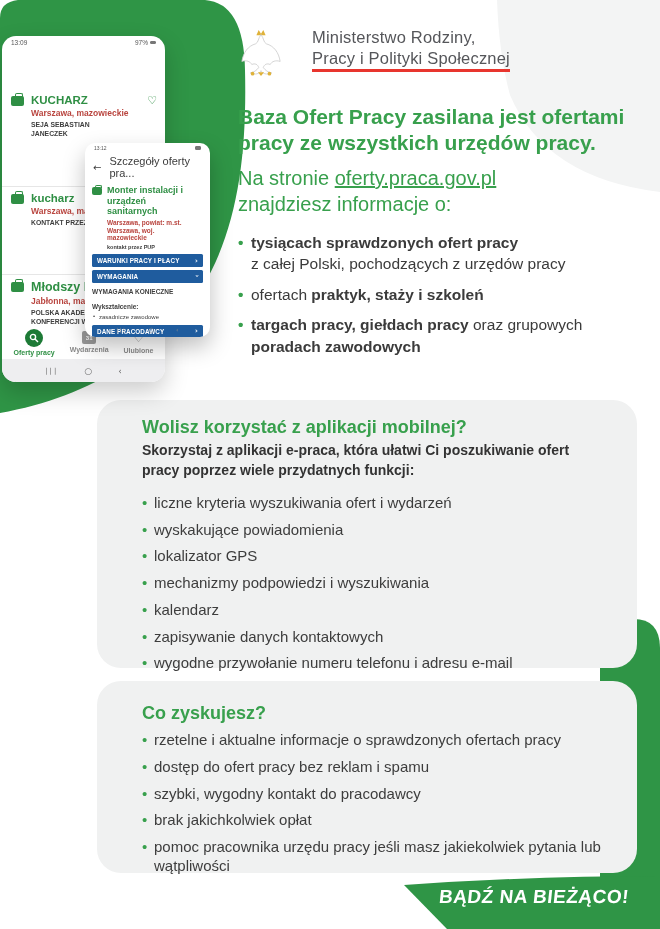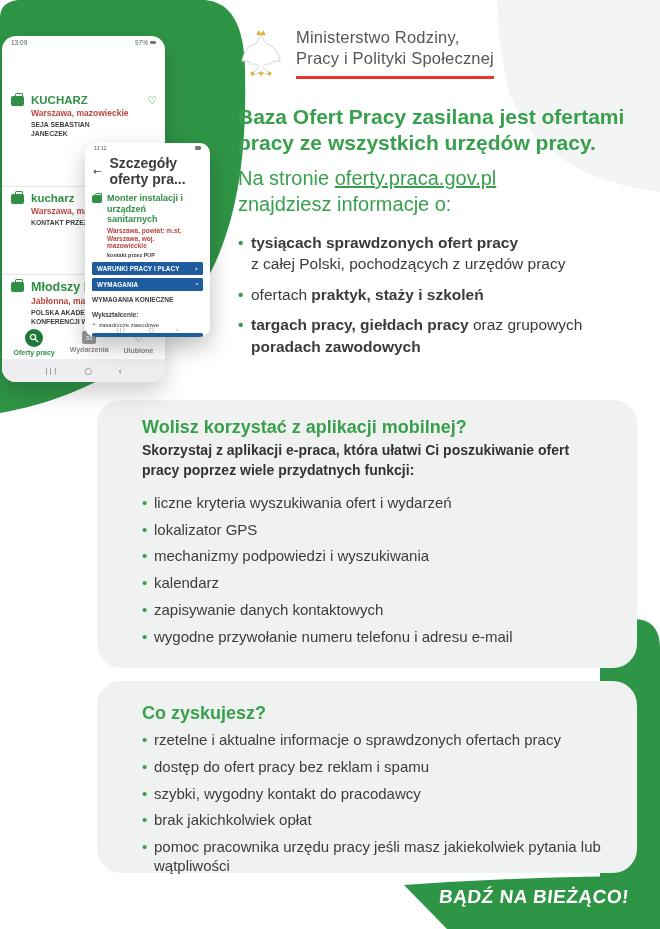--- a/index.html
+++ b/index.html
@@ -7,21 +7,21 @@
   body { font-family:"Liberation Sans","DejaVu Sans",sans-serif; background:#fff; position:relative; overflow:hidden; }
 
   .poster { position:absolute; inset:0; }
 
   
   .bg-svg { position:absolute; left:0; top:0; width:660px; height:929px; z-index:0; pointer-events:none; }
 
   
   .logo { position:absolute; left:238px; top:27px; display:flex; align-items:flex-start; z-index:2; }
   .logo-eagle { margin-right:12px; }
-  .logo-textcol { padding-bottom:7px; border-bottom:3px solid #e8352e; }
+  .logo-textcol { border-bottom:3px solid #e8352e;margin-left:16px; }
   .logo-line { font-size:16.5px; color:#55565a; line-height:1.28; letter-spacing:.2px; }
 
   
   .intro { position:absolute; left:238px; top:104px; width:414px; z-index:2; }
   .intro-h1 { color:#38a04d; font-weight:bold; font-size:21px; line-height:1.24; width:402px; }
   .intro-h2 { color:#38a04d; font-size:20px; line-height:1.3; margin-top:9px; }
   .intro-h2 a { color:#38a04d; text-decoration:underline; }
   .intro-bullets { margin-top:15px; color:#3b3b3b; font-size:15.5px; line-height:1.38; }
   .ib { position:relative; padding-left:13px; margin-bottom:9px; }
   .ib::before { content:"•"; position:absolute; left:0; top:0; color:#38a04d; font-weight:bold; }
@@ -85,21 +85,21 @@
   .tab-heart { color:#9b9b9b; font-size:13px; font-family:"DejaVu Sans",sans-serif; }
 
   .andro { position:absolute; left:0; right:0; bottom:0; height:23px; background:#eeeef0;
     display:flex; align-items:center; justify-content:center; gap:26px; color:#6d6d6d; }
   .andro span { font-size:9px; font-family:"DejaVu Sans",sans-serif; }
   .andro .recents { letter-spacing:2px; font-size:7px; }
 
   
   .p2-header { display:flex; align-items:center; gap:8px; padding:4px 8px 4px 8px; }
   .p2-back { font-size:10px; color:#3c3c3c; font-family:"DejaVu Sans",sans-serif; }
-  .p2-title { font-size:14px; font-weight:bold; color:#3c3c3c; }
+  .p2-title { font-size:11px; font-weight:normal; color:#3c3c3c; }
   .p2-content { padding:2px 7px 0 7px; }
   .p2-jobrow { display:flex; gap:5px; }
   .briefcase.small { width:10px; height:8px; margin:2px 0 0 0; }
   .briefcase.small::before { left:2.5px; top:-2.5px; width:5px; height:2px; }
   .p2-job { color:#2f8f44; font-weight:bold; font-size:9px; line-height:1.18; }
   .p2-loc { color:#b9453f; font-weight:bold; font-size:6.5px; line-height:1.2; margin:2px 0 0 15px; width:80px; }
   .p2-contact { color:#3e3e3e; font-weight:bold; font-size:5.5px; margin:2px 0 4px 15px; }
   .p2-bar { height:13px; background:#1f5c9e; border-radius:1.5px; color:#fff; display:flex; align-items:center;
     justify-content:space-between; padding:0 5px; font-size:6.3px; font-weight:bold; margin-bottom:2.5px; letter-spacing:.1px; }
   .p2-bar .chev { font-size:7px; font-family:"DejaVu Sans",sans-serif; }
@@ -284,20 +284,21 @@
       <span>○</span>
       <span>‹</span>
     </div>
   </div>
 
   <div class="gbox gbox1">
     <div class="gbox-h">Wolisz korzystać z aplikacji mobilnej?</div>
     <div class="gbox-body">Skorzystaj z aplikacji e-praca, która ułatwi Ci poszukiwanie ofert pracy poprzez wiele przydatnych funkcji:</div>
     <div class="gbox-bullets">
       <div class="gb">liczne kryteria wyszukiwania ofert i wydarzeń</div>
+      <div class="gb">wyskakujące powiadomienia</div>
       <div class="gb">lokalizator GPS</div>
       <div class="gb">mechanizmy podpowiedzi i wyszukiwania</div>
       <div class="gb">kalendarz</div>
       <div class="gb">zapisywanie danych kontaktowych</div>
       <div class="gb">wygodne przywołanie numeru telefonu i adresu e-mail</div>
     </div>
   </div>
 
   <div class="gbox gbox2">
     <div class="gbox-h">Co zyskujesz?</div>

